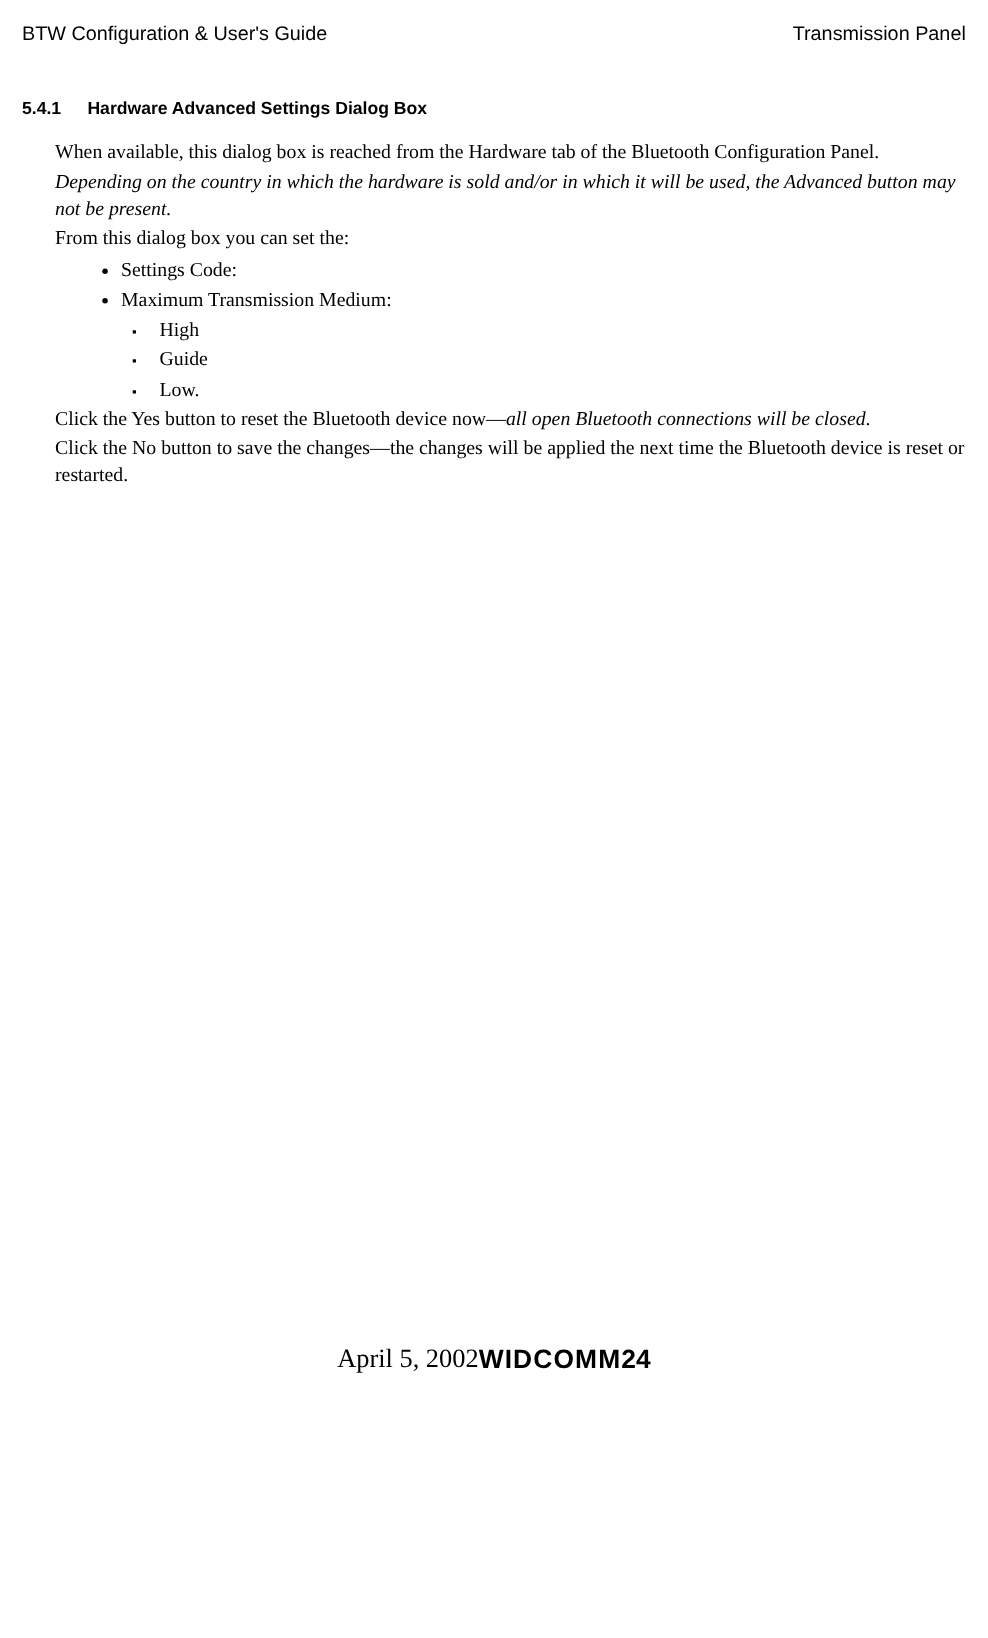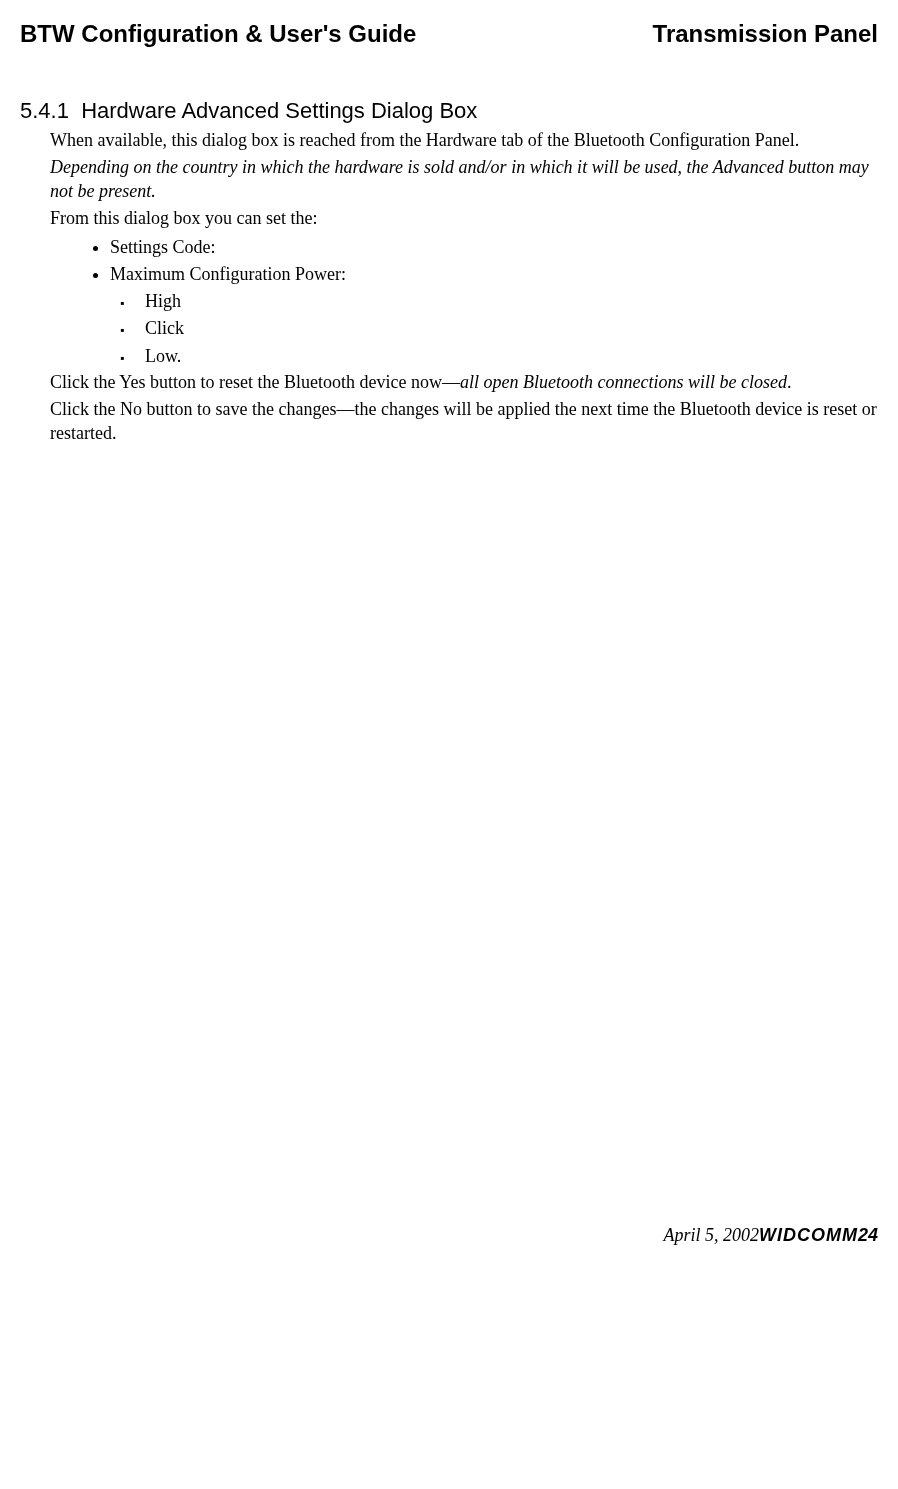--- a/index.html
+++ b/index.html
@@ -7,29 +7,29 @@
       font-size: 18px;
       margin: 0;
       padding: 20px 20px 20px 20px;
       color: #000;
       width: 858px;
     }
     .header {
       display: flex;
       justify-content: space-between;
       font-family: Arial, Helvetica, sans-serif;
-      font-weight: bold;
-      font-size: 24px;
+      font-weight: normal;
+      font-size: 18px;
       margin-bottom: 50px;
     }
     .section-heading {
       font-family: Arial, Helvetica, sans-serif;
-      font-weight: normal;
-      font-size: 22px;
-      margin-bottom: 5px;
+      font-weight: bold;
+      font-size: 16px;
+      margin-bottom: 18px;
     }
     .section-number {
       display: inline-block;
       width: 55px;
     }
     .body-content {
       margin-left: 30px;
     }
     .body-content p {
       margin: 0 0 4px 0;
@@ -55,24 +55,23 @@
       width: 25px;
       margin-left: -25px;
       vertical-align: middle;
     }
     ul li {
       margin: 3px 0;
       line-height: 1.35;
     }
     .footer {
       display: flex;
-      justify-content: flex-end;
+      justify-content: center;
       margin-top: 780px;
-      font-size: 18px;
-      font-style: italic;
+      font-size: 24px;
     }
     .footer-center {
       font-family: Arial, Helvetica, sans-serif;
       font-weight: bold;
       letter-spacing: 1px;
     }
     .footer-right {
       font-family: Arial, Helvetica, sans-serif;
       font-weight: bold;
     }
@@ -93,24 +92,24 @@
 <div class="body-content">
   <p>When available, this dialog box is reached from the Hardware tab of the Bluetooth Configuration Panel.</p>
   <p class="italic">Depending on the country in which the hardware is sold and/or in which it will be used, the Advanced button may not be present.</p>
   <p>From this dialog box you can set the:</p>
 
   <ul class="level1">
     <li>
       <span>Settings Code:</span>
     </li>
     <li>
-      <span>Maximum Configuration Power:</span>
+      <span>Maximum Transmission Medium:</span>
       <ul class="level2">
         <li>High</li>
-        <li>Click</li>
+        <li>Guide</li>
         <li>Low.</li>
       </ul>
     </li>
   </ul>
 
   <p>
     <span>Click the Yes button to reset the Bluetooth device now—</span><span class="italic">all open Bluetooth connections will be closed</span><span>.</span>
   </p>
   <p>Click the No button to save the changes—the changes will be applied the next time the Bluetooth device is reset or restarted.</p>
 </div>

